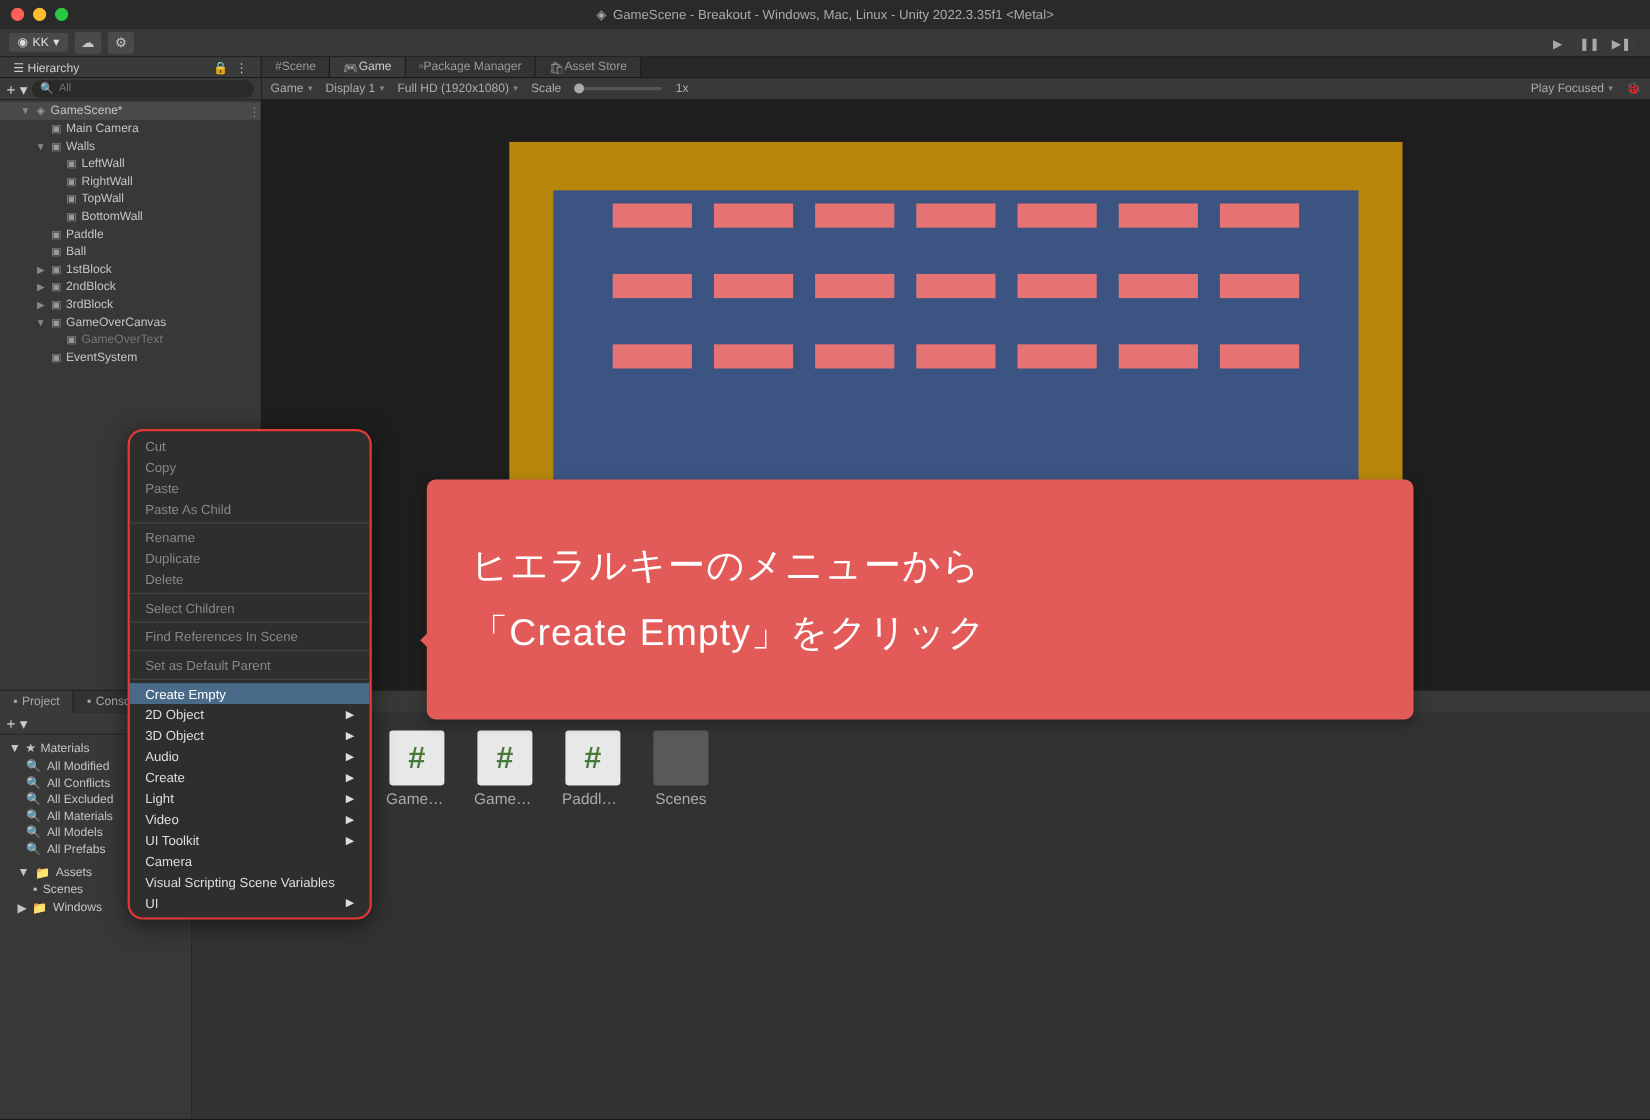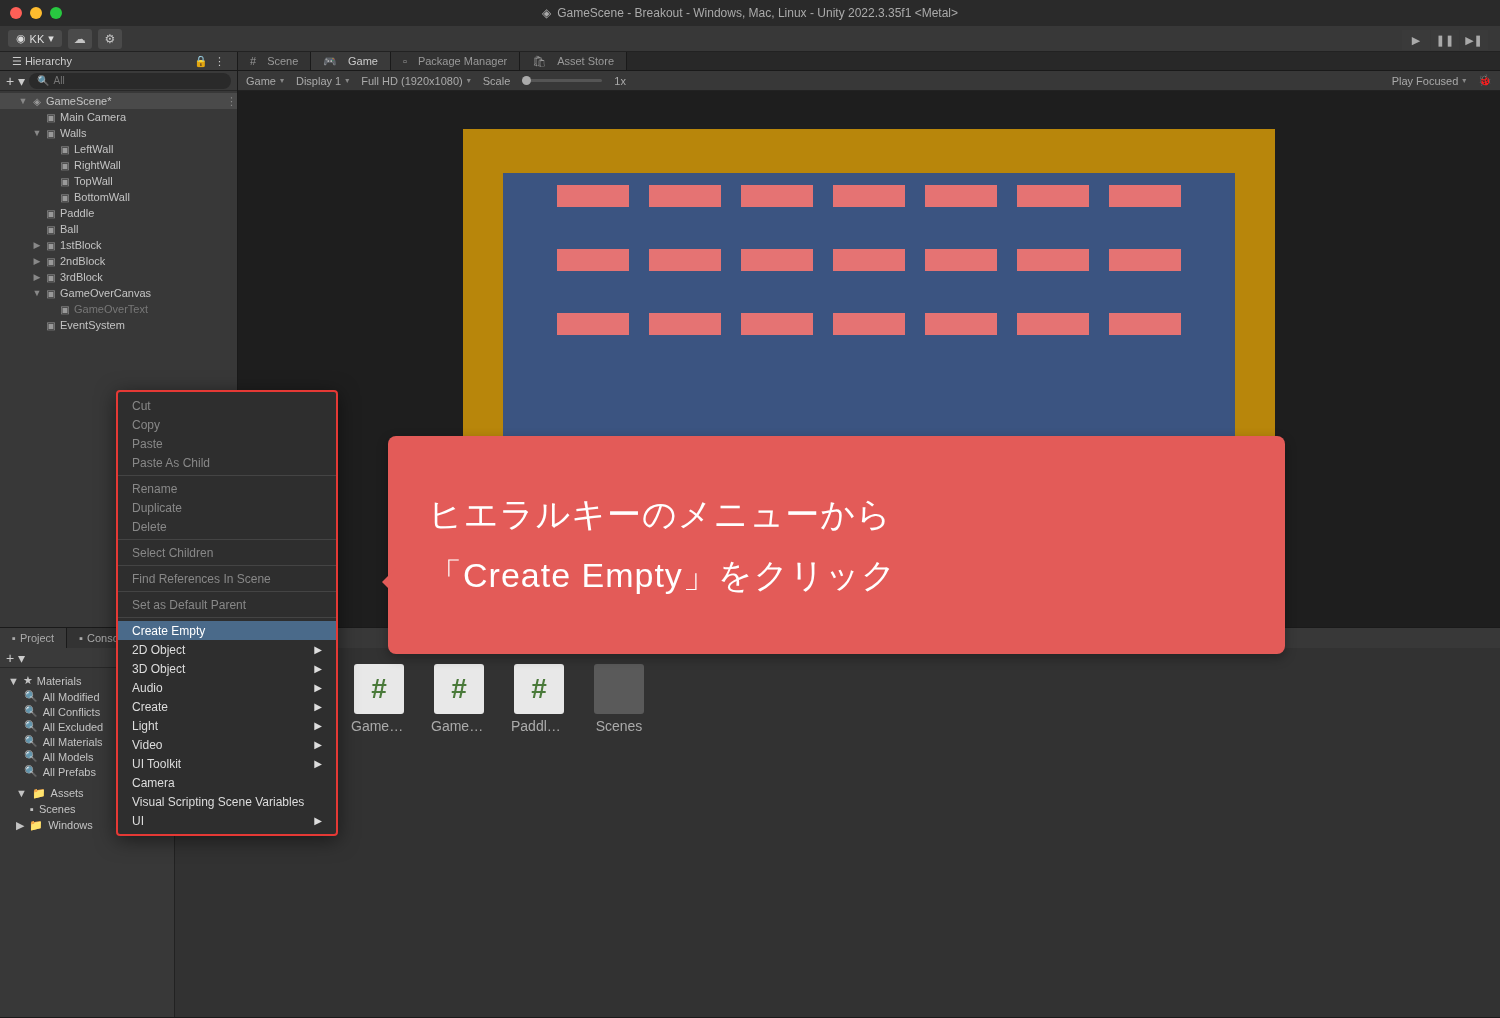--- a/index.html
+++ b/index.html
@@ -16,21 +16,21 @@
 
 
 .toolbar { height:26px; background:#383838; display:flex; align-items:center; padding:0 8px; gap:6px; border-bottom:1px solid #222; }
 .account-btn { background:#4a4a4a; border-radius:3px; padding:2px 8px; display:flex; align-items:center; gap:4px; font-size:11px; color:#ddd; }
 .tb-btn { background:#4a4a4a; border-radius:3px; width:24px; height:20px; display:flex; align-items:center; justify-content:center; }
 .playback { position:absolute; right:12px; top:30px; display:flex; gap:1px; }
 .playback div { width:28px; height:20px; background:#3a3a3a; display:flex; align-items:center; justify-content:center; color:#aaa; font-size:11px; }
 
 
 .tab-row { height:19px; background:#282828; display:flex; align-items:stretch; border-bottom:1px solid #1a1a1a; }
-.tab { padding:0 12px; display:flex; align-items:center; gap:11px; font-size:11px; color:#999; border-right:1px solid #1a1a1a; background:#333; }
+.tab { padding:0 12px; display:flex; align-items:center; gap:0; font-size:11px; color:#999; border-right:1px solid #1a1a1a; background:#333; }
 .tab.first { width:238px; justify-content:space-between; }
 .tab.active { background:#3a3a3a; color:#ccc; }
 
 
 .main { display:flex; height:556px; }
 .hierarchy { width:238px; background:#383838; border-right:1px solid #1a1a1a; display:flex; flex-direction:column; }
 .h-toolbar { height:20px; display:flex; align-items:center; padding:0 6px; gap:4px; background:#3a3a3a; border-bottom:1px solid #282828; }
 .plus-btn { color:#ccc; font-size:14px; }
 .search-all { flex:1; background:#2a2a2a; border-radius:10px; height:16px; padding:0 8px; font-size:10px; color:#777; display:flex; align-items:center; gap:4px; }
 
@@ -75,21 +75,21 @@
 
 .bottom-right { flex:1; background:#323232; display:flex; flex-direction:column; }
 .asset-grid { flex:1; padding:16px; display:flex; gap:24px; align-items:flex-start; }
 .asset { width:56px; display:flex; flex-direction:column; align-items:center; gap:4px; }
 .asset-icon { width:50px; height:50px; background:#e8e8e8; border-radius:3px; display:flex; align-items:center; justify-content:center; font-size:28px; color:#4a7a3a; font-weight:bold; }
 .asset-icon.ball { background:radial-gradient(circle at 30% 30%,#d4e157,#9ccc65); border-radius:50%; position:relative; }
 .asset-icon.folder { background:#5a5a5a; border-radius:3px; }
 .asset-label { font-size:14px; color:#aaa; text-align:center; white-space:nowrap; overflow:hidden; text-overflow:ellipsis; width:100%; }
 
 
-.context-menu { position:absolute; left:116px; top:390px; width:222px; background:#2e2e2e; border:2px solid #e53935; border-radius:4px; box-shadow:0 4px 20px rgba(0,0,0,0.5); z-index:100; padding:4px 0; }
+.context-menu { position:absolute; left:116px; top:390px; width:222px; background:#2e2e2e; border:2px solid #e53935; border-radius:14px; box-shadow:0 4px 20px rgba(0,0,0,0.5); z-index:100; padding:4px 0; }
 .ctx-item { padding:3px 14px; font-size:12px; color:#888; height:19px; display:flex; align-items:center; justify-content:space-between; }
 .ctx-item.enabled { color:#ddd; }
 .ctx-item.highlighted { background:#4a6a8a; color:#fff; }
 .ctx-sep { height:1px; background:#444; margin:3px 0; }
 .ctx-arrow { color:#aaa; font-size:10px; }
 .ctx-item.enabled .ctx-arrow { color:#ddd; }
 
 
 .callout { position:absolute; left:388px; top:436px; width:897px; height:218px; background:#e35b58; border-radius:8px; display:flex; flex-direction:column; justify-content:center; padding:0 40px; z-index:99; box-shadow:0 4px 12px rgba(0,0,0,0.3); }
 .callout-text { color:#fff; font-size:34px; line-height:1.8; letter-spacing:1px; }

